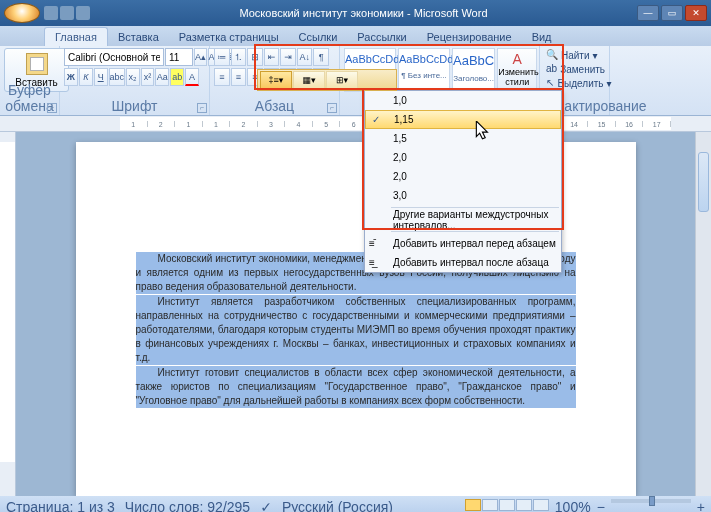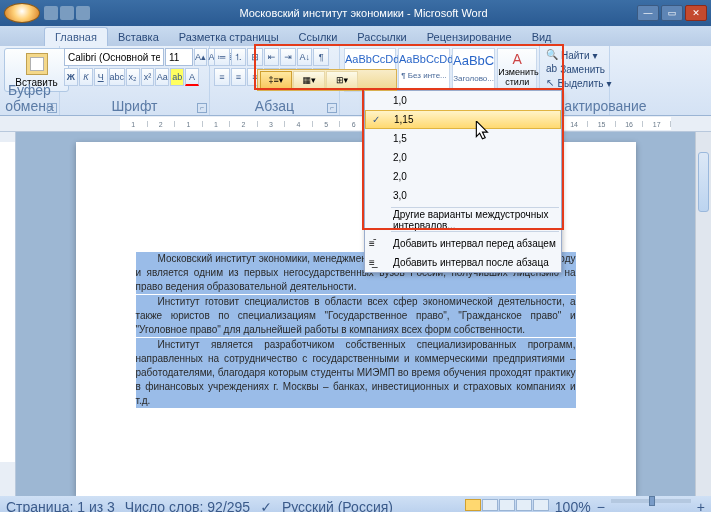--- a/index.html
+++ b/index.html
@@ -229,22 +229,22 @@
     </div>
 </div>
 
 <div class="workarea">
   <div class="ruler-v">
       <div class="white"></div>
     </div>
   <div class="doc-viewport">
     <div class="page">
       <p class="para-text">Московский институт экономики, менеджмента и права (МИЭМП) был создан в 1993 году и является одним из первых негосударственных вузов России, получивших лицензию на право ведения образовательной деятельности.</p>
+      <p class="para-text">Институт является разработчиком собственных специализированных программ, направленных на сотрудничество с государственными и коммерческими предприятиями – работодателями, благодаря которым студенты МИЭМП во время обучения проходят практику в финансовых учреждениях г. Москвы – банках, инвестиционных и страховых компаниях и т.д.</p>
       <p class="para-text">Институт готовит специалистов в области всех сфер экономической деятельности, а также юристов по специализациям "Государственное право", "Гражданское право" и "Уголовное право" для дальнейшей работы в компаниях всех форм собственности.</p>
-      <p class="para-text">Институт является разработчиком собственных специализированных программ, направленных на сотрудничество с государственными и коммерческими предприятиями – работодателями, благодаря которым студенты МИЭМП во время обучения проходят практику в финансовых учреждениях г. Москвы – банках, инвестиционных и страховых компаниях и т.д.</p>
     </div>
   </div>
   <div class="scroll-v">
     <div class="thumb"></div>
   </div>
 </div>
 
 <div class="highlight-box hl1"></div>
 <div class="highlight-box hl2"></div>
 

